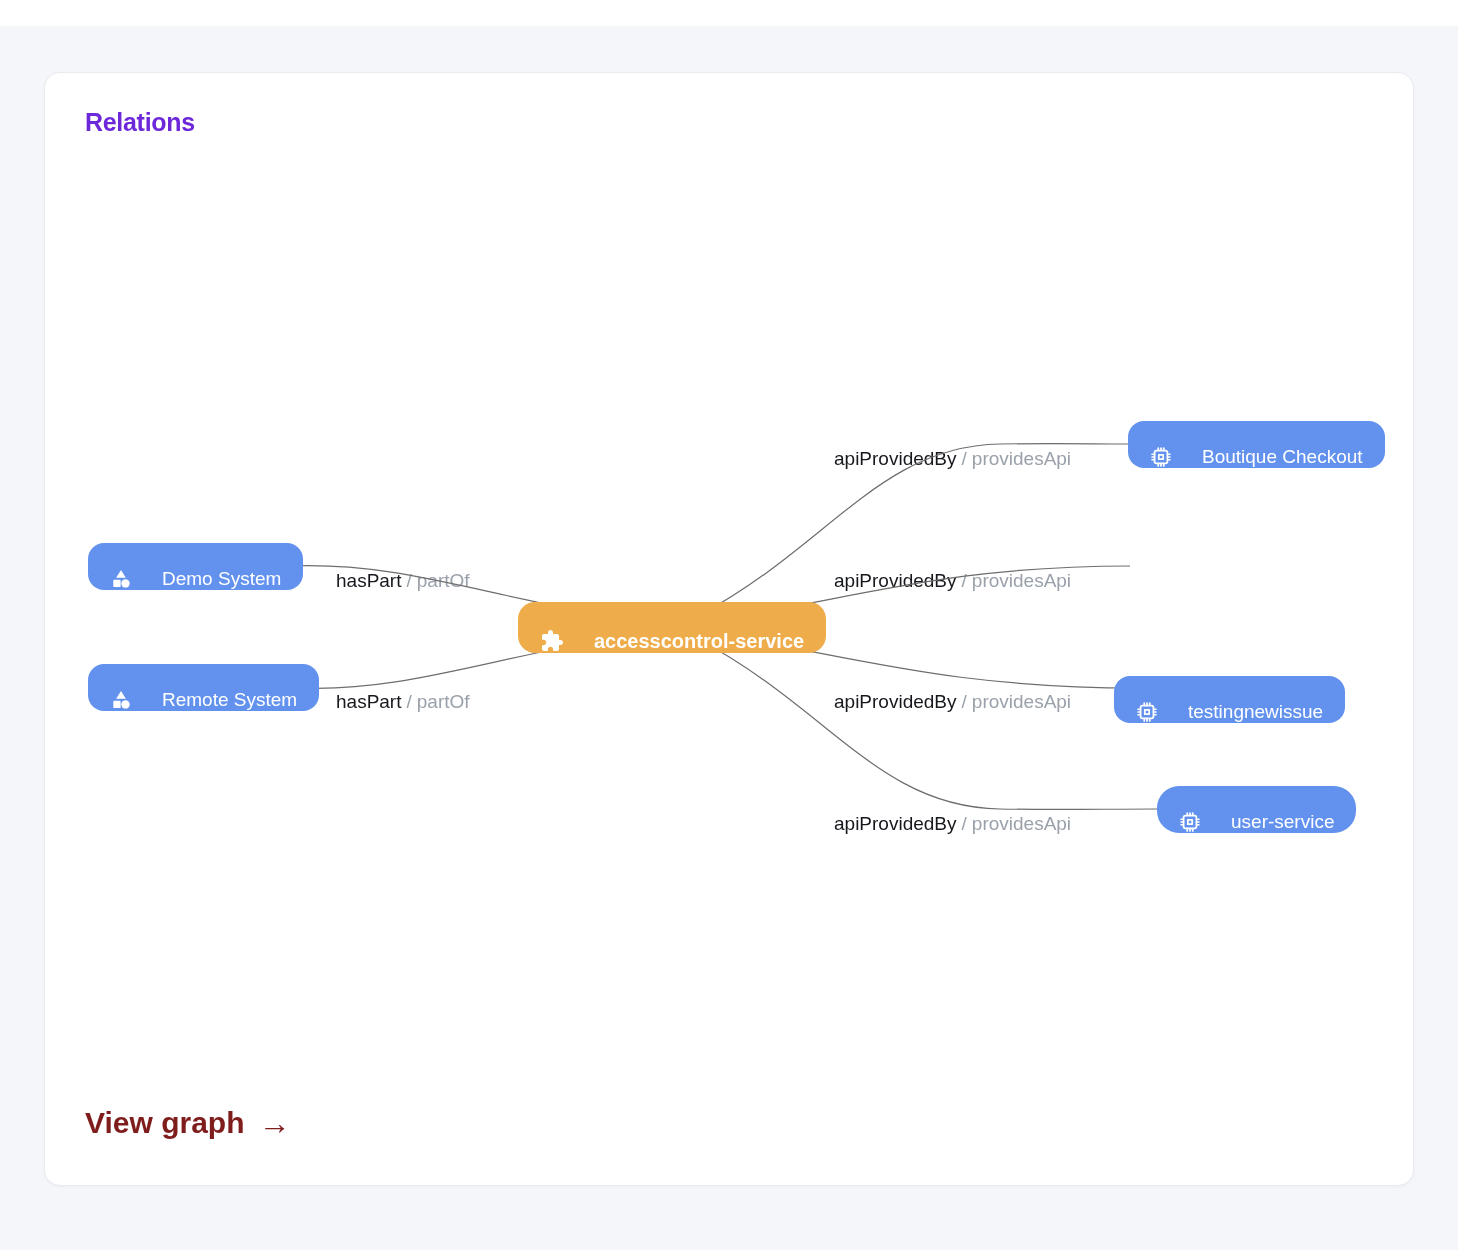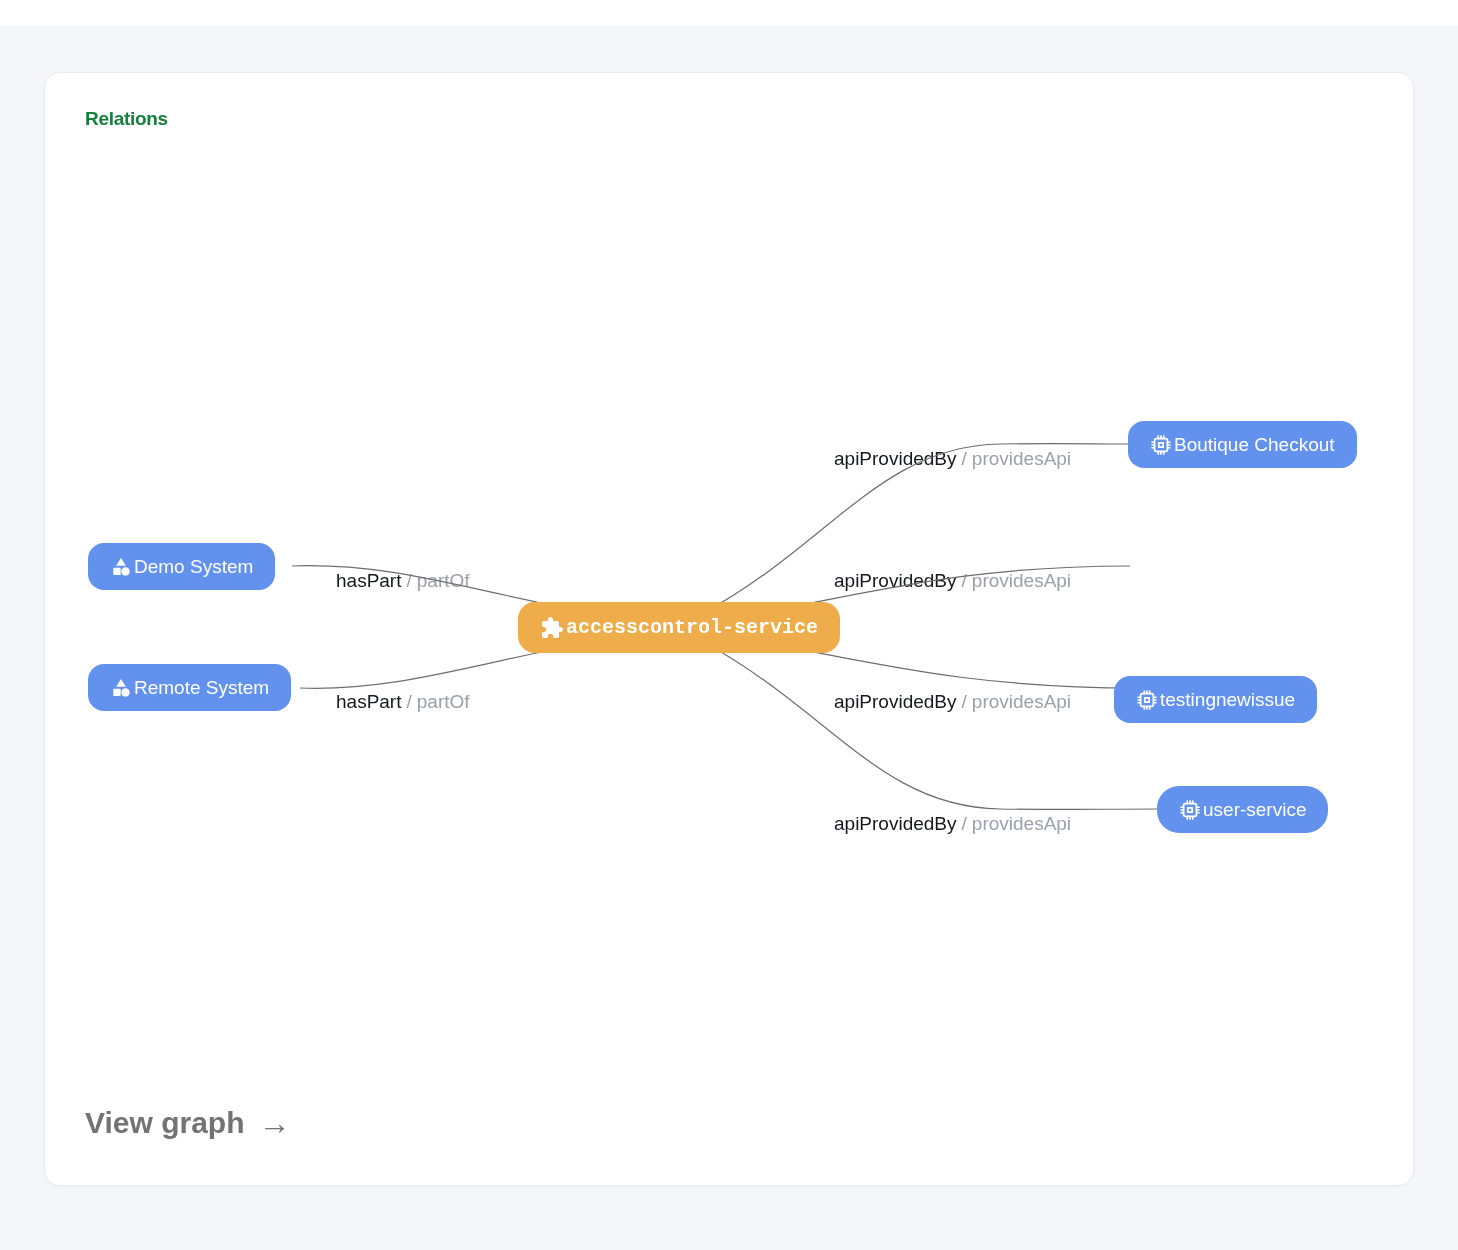--- a/index.html
+++ b/index.html
@@ -26,23 +26,23 @@
     left: 44px; top: 72px;
     width: 1370px; height: 1114px;
     background: #ffffff;
     border: 1px solid #e9ebf0;
     border-radius: 16px;
     box-shadow: 0 1px 3px rgba(16, 24, 40, 0.04);
   }
   .card-title {
     position: absolute;
     left: 85px; top: 108px;
-    font-size: 19px;
+    font-size: 25px;
     font-weight: 700;
-    color: #15803d;
+    color: #6d28d9;
     letter-spacing: -0.3px;
   }
   svg.edges {
     position: absolute;
     left: 0; top: 0;
     width: 1458px; height: 1250px;
     pointer-events: none;
     z-index: 2;
   }
   .edge-label {
@@ -52,22 +52,22 @@
     white-space: nowrap;
     color: #16181d;
   }
   .edge-label .lp { color: #16181d; font-weight: 500; }
   .edge-label .ls { color: #9aa1ab; font-weight: 400; margin-top: 20px; }
   .edge-label .sep { margin: 0 5px; }
   .node {
     position: absolute;
     z-index: 3;
     display: flex;
-    align-items: center;
-    gap: 2px;
+    align-items: flex-end;
+    gap: 30px;
     height: 47px;
     padding: 0 22px;
     border-radius: 16px;
     color: #ffffff;
     font-size: 19px;
     font-weight: 500;
     cursor: pointer;
     white-space: nowrap;
   }
   .node.blue { background: #6292ee; }
@@ -81,21 +81,21 @@
   .node .icon { display: flex; align-items: center; justify-content: center; }
   .node .icon svg { display: block; }
   .view-graph {
     position: absolute;
     left: 85px; top: 1106px;
     display: flex;
     align-items: center;
     gap: 14px;
     font-size: 30px;
     font-weight: 600;
-    color: #737373;
+    color: #7f1d1d;
     cursor: pointer;
   }
   .view-graph .arrow { font-size: 32px; font-weight: 400; line-height: 1; }
 </style>
 </head>
 <body>
 
 <div class="page">
   <div class="topbar"></div>
 
@@ -147,21 +147,21 @@
     <span class="icon">
       <svg width="22" height="22" viewBox="0 0 24 24" fill="#ffffff">
         <path d="M12 2.2 L17.3 10.5 H6.7 Z"></path>
         <rect x="3.6" y="12.8" width="8" height="8" rx="1"></rect>
         <circle cx="16.9" cy="16.8" r="4.6"></circle>
       </svg>
     </span>
     <span>Remote System</span>
   </div>
 
-  <div class="node center" style="left:518px; top:602px;font-family:Liberation Mono, monospace;">
+  <div class="node center" style="left:518px; top:602px;">
     <span class="icon">
       <svg width="24" height="24" viewBox="0 0 24 24" fill="#ffffff">
         <path d="M20.5 11H19V7c0-1.1-.9-2-2-2h-4V3.5C13 2.12 11.88 1 10.5 1S8 2.12 8 3.5V5H4c-1.1 0-1.99.9-1.99 2v3.8H3.5c1.49 0 2.7 1.21 2.7 2.7s-1.21 2.7-2.7 2.7H2V20c0 1.1.9 2 2 2h3.8v-1.5c0-1.49 1.21-2.7 2.7-2.7s2.7 1.21 2.7 2.7V22H17c1.1 0 2-.9 2-2v-4h1.5c1.38 0 2.5-1.12 2.5-2.5S21.88 11 20.5 11z"></path>
       </svg>
     </span>
     <span>accesscontrol-service</span>
   </div>
 
   <div class="node blue" style="left:1128px; top:421px;">
     <span class="icon">

